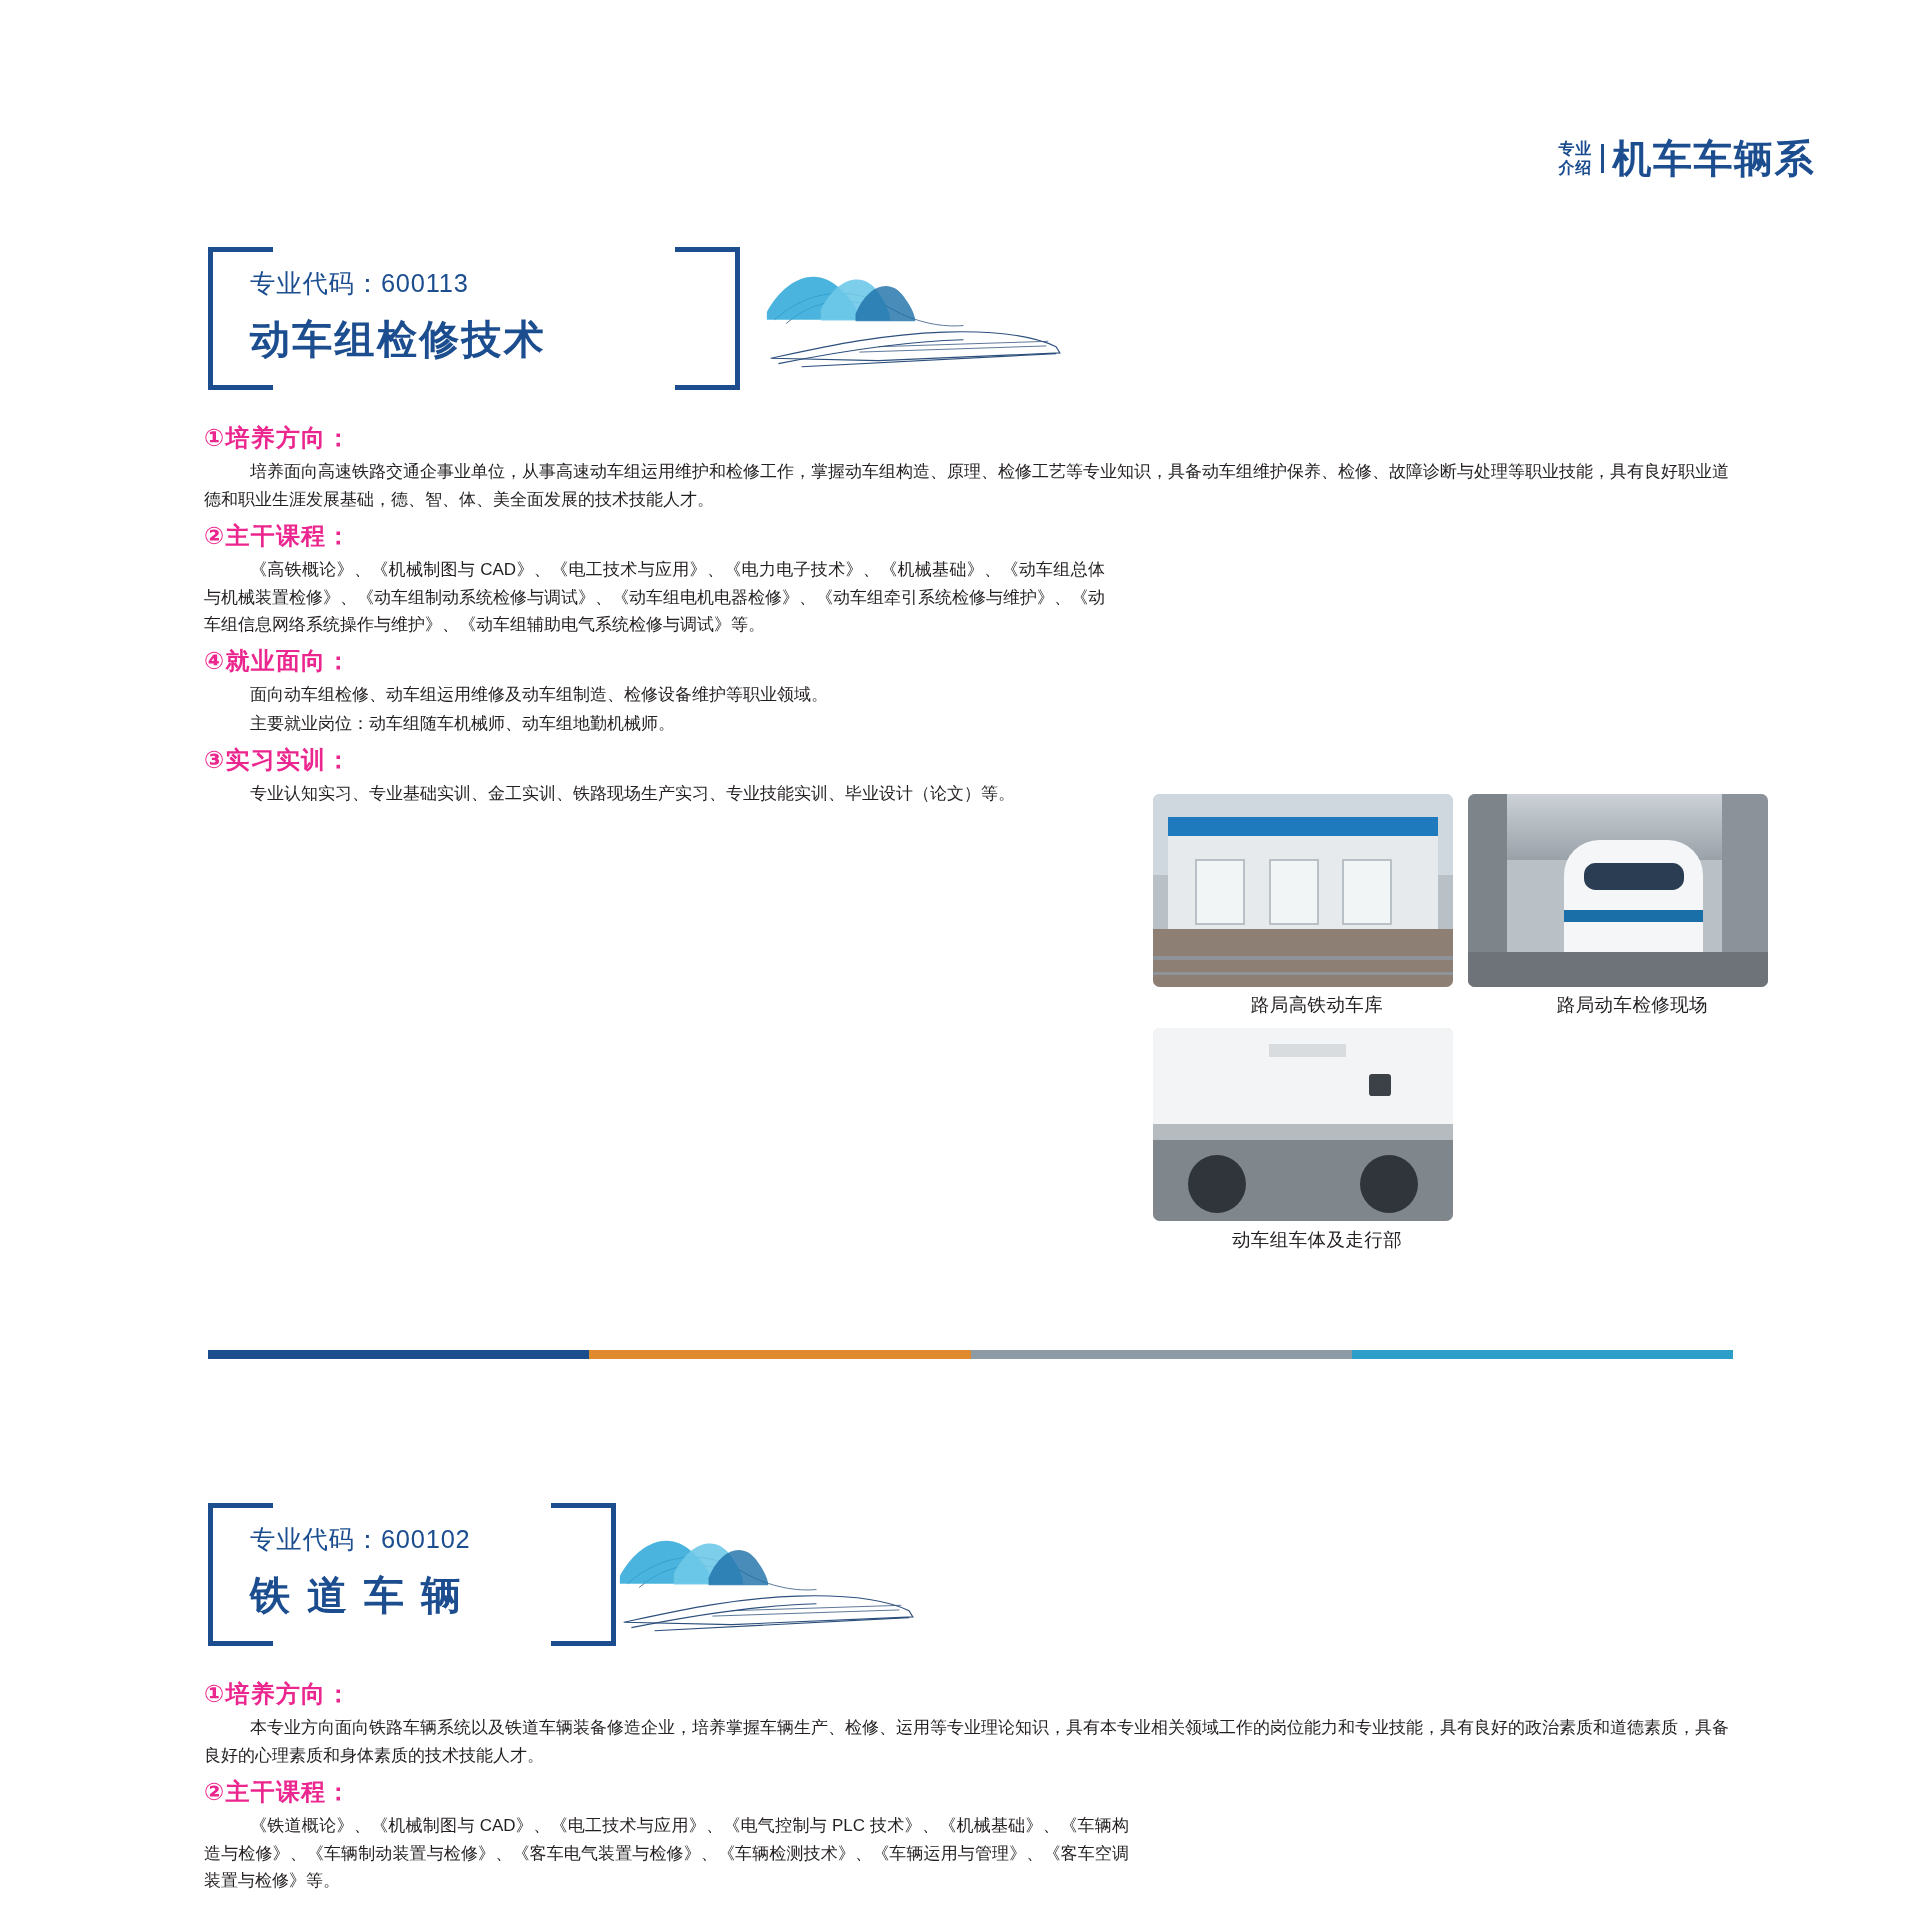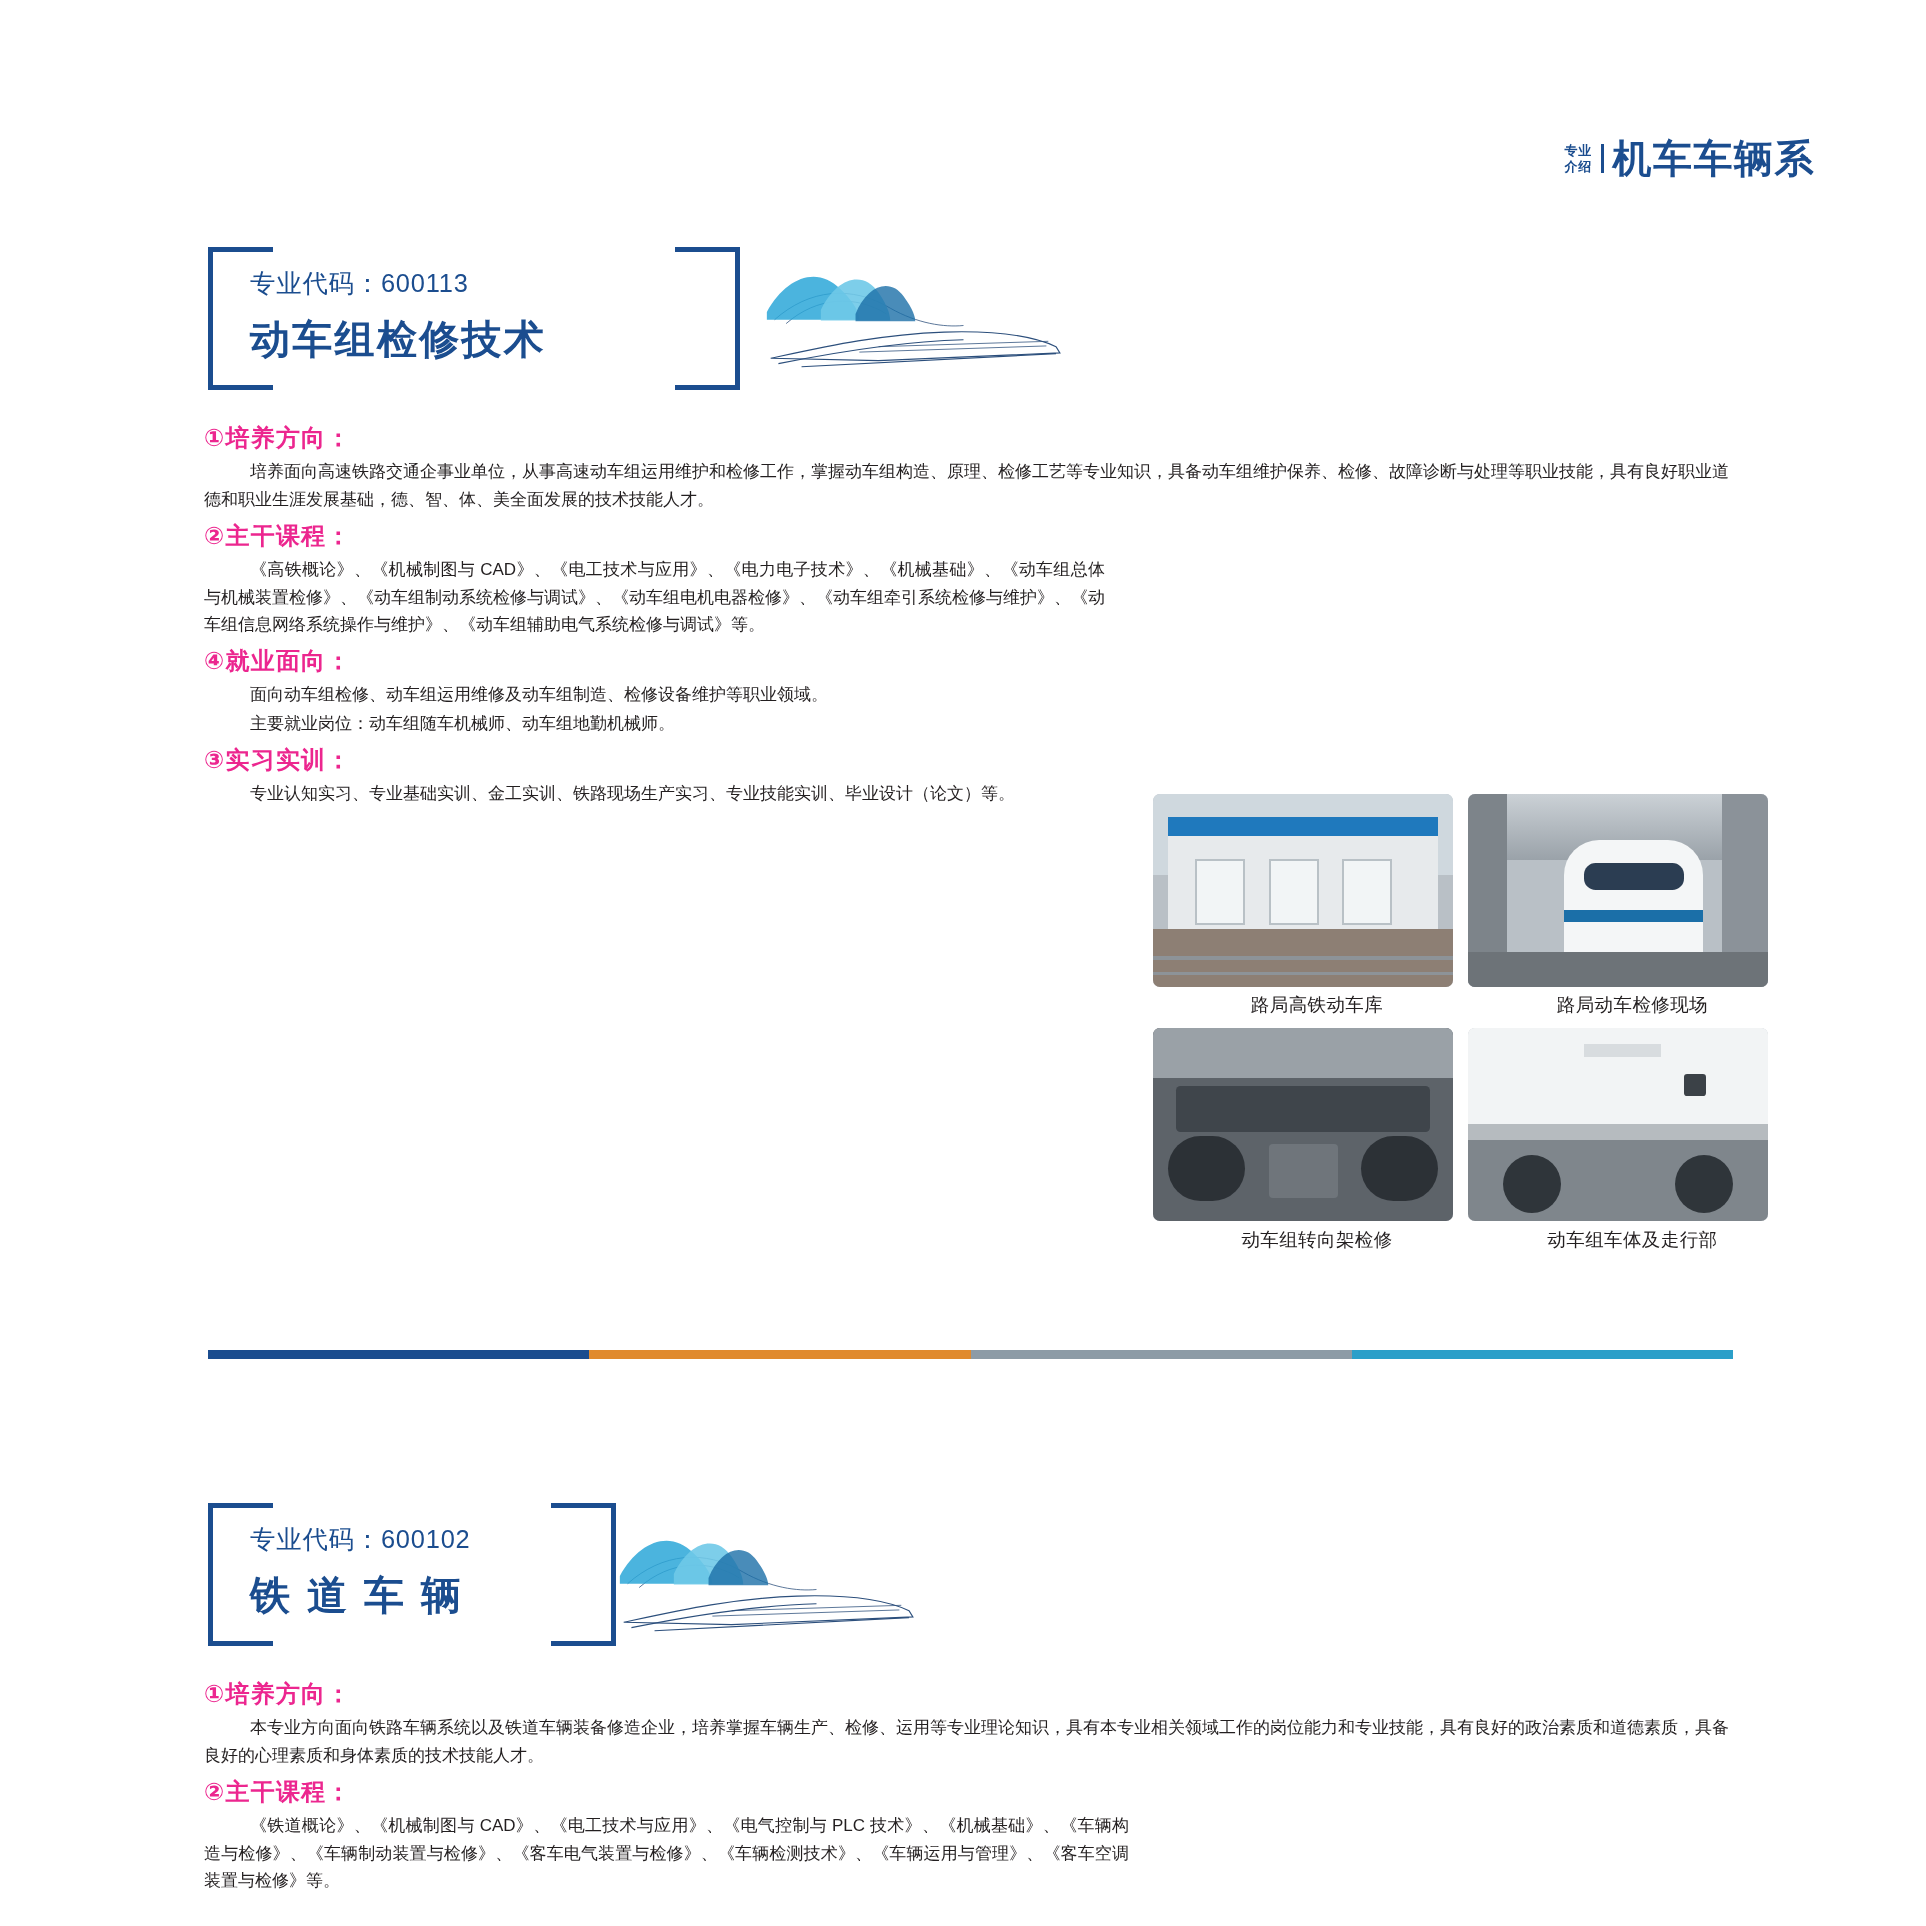--- a/index.html
+++ b/index.html
@@ -26,21 +26,21 @@
     display:flex;
     align-items:center;
     gap:8.5px;
   }
   .header-sub{
     display:flex;
     flex-direction:column;
     align-items:center;
     justify-content:center;
     line-height:1.18;
-    font-size:13px;
+    font-size:16px;
     font-weight:bold;
     color:#1b4d8f;
     letter-spacing:0.8px;
   }
   .header-bar{
     width:3.5px;
     height:29px;
     background:#1b4d8f;
   }
   .header-title{
@@ -285,32 +285,20 @@
             <div class="bld" style="right:0;top:0;width:46px;height:193px;background:#8b9299;"></div>
             <div class="bld" style="left:96px;top:46px;width:139px;height:116px;background:#f4f6f7;border-radius:35px 35px 3.9px 3.9px;"></div>
             <div class="bld" style="left:116px;top:69px;width:100px;height:27px;background:#2b3d52;border-radius:11.6px;"></div>
             <div class="bld" style="left:96px;top:116px;width:139px;height:11.6px;background:#1b6fa8;"></div>
             <div class="ground" style="height:18%;background:#6d7378;"></div>
           </div>
         </div>
         <div class="photo-cap">路局动车检修现场</div>
       </div>
 
-      <div class="photo-cell">
-        <div class="photo-frame">
-          <div class="ph" style="background:#5d6369;">
-            <div class="bld" style="left:0;top:0;width:300px;height:50px;background:#9aa1a7;"></div>
-            <div class="bld" style="left:23px;top:58px;width:254px;height:46px;background:#3f454b;border-radius:4.6px;"></div>
-            <div class="bld" style="left:15.4px;top:108px;width:77px;height:65px;background:#2c3136;border-radius:35px;"></div>
-            <div class="bld" style="right:15.4px;top:108px;width:77px;height:65px;background:#2c3136;border-radius:35px;"></div>
-            <div class="beam" style="left:116px;top:116px;width:69px;height:54px;background:#6f757b;border-radius:3.9px;"></div>
-          </div>
-        </div>
-        <div class="photo-cap">动车组转向架检修</div>
-      </div>
 
       <div class="photo-cell">
         <div class="photo-frame">
           <div class="ph" style="background:#e8eaec;">
             <div class="bld" style="left:0;top:0;width:300px;height:96px;background:#f2f4f5;"></div>
             <div class="bld" style="left:116px;top:15.4px;width:77px;height:13px;background:#d8dcdf;"></div>
             <div class="bld" style="left:216px;top:46px;width:21.6px;height:21.6px;background:#3b4147;border-radius:3.1px;"></div>
             <div class="bld" style="left:0;top:96px;width:300px;height:15.4px;background:#b6bbbf;"></div>
             <div class="bld" style="left:0;top:112px;width:300px;height:81px;background:#7f868c;"></div>
             <div class="bld" style="left:35px;top:127px;width:58px;height:58px;background:#2f353a;border-radius:31px;"></div>

